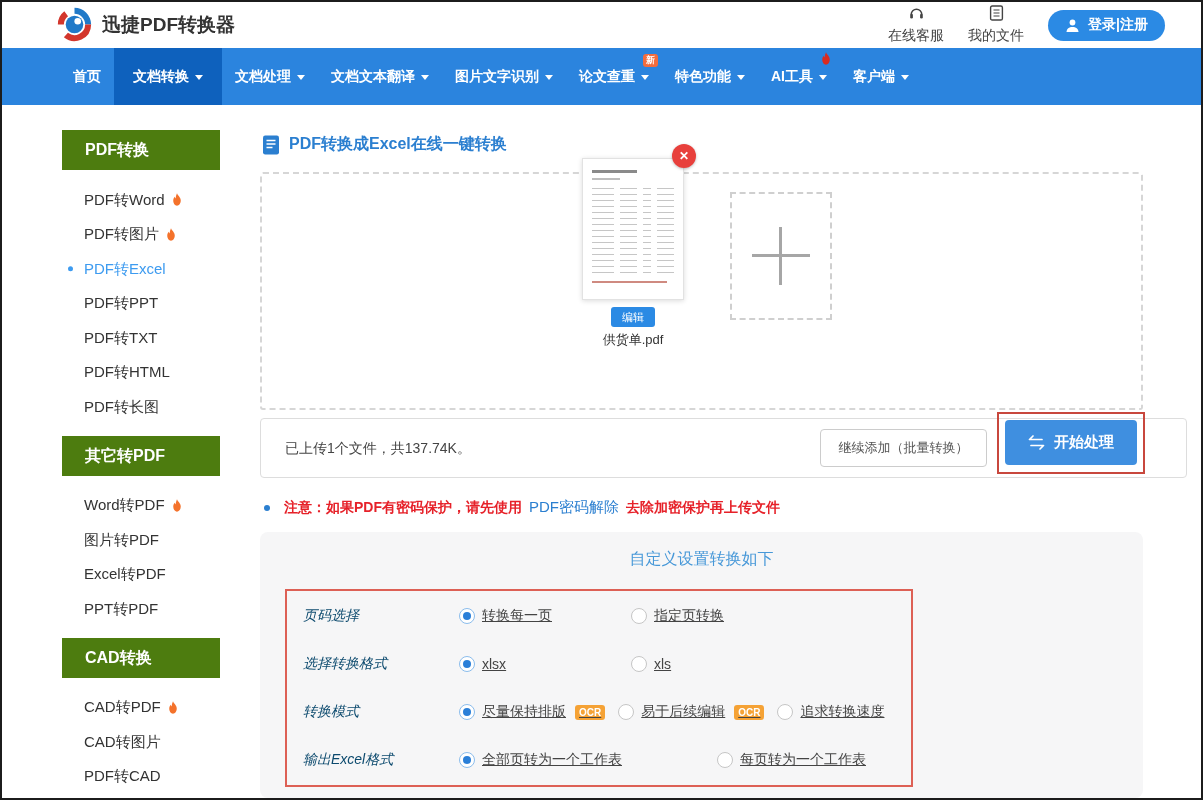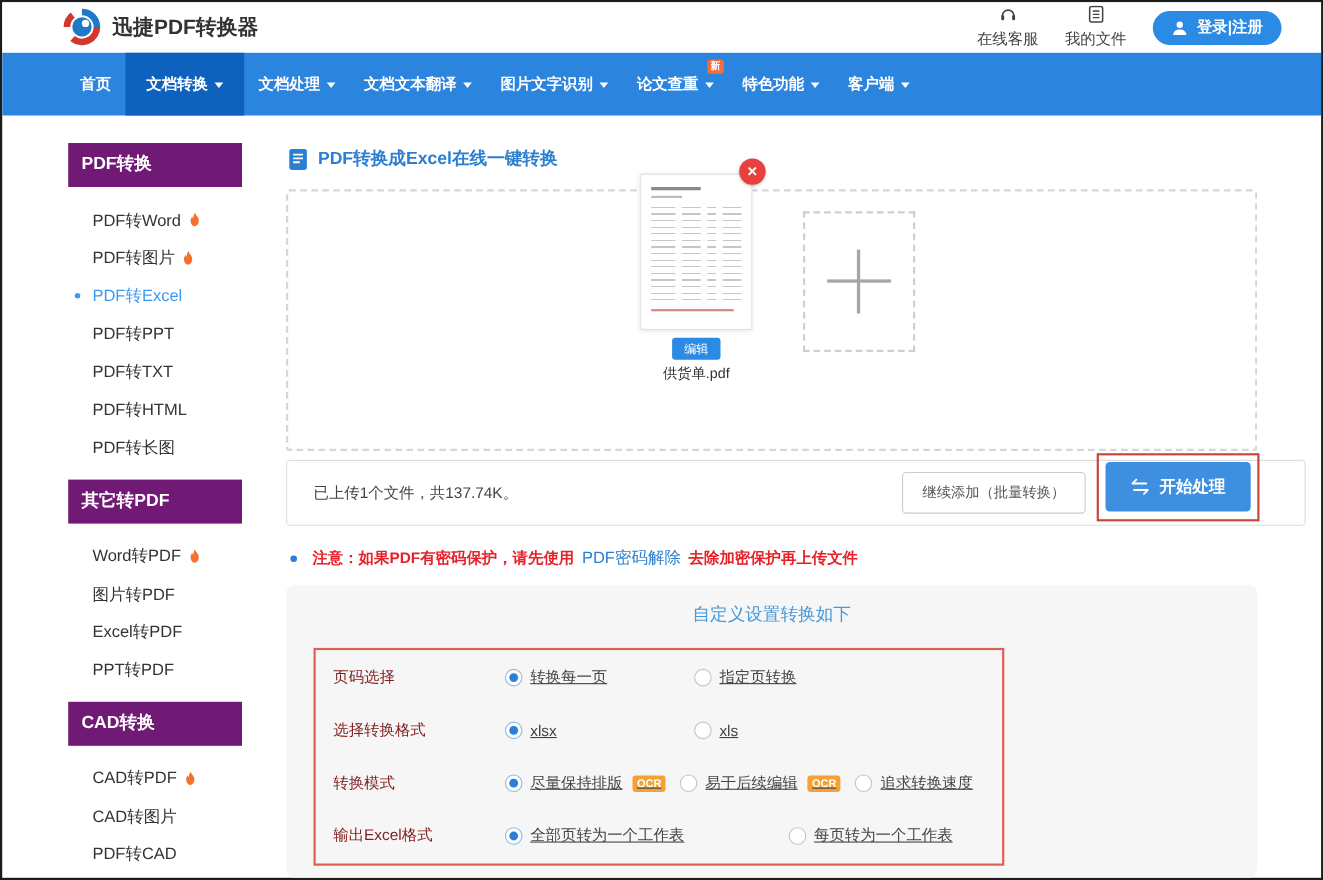--- a/index.html
+++ b/index.html
@@ -23,22 +23,22 @@
     font-weight:bold;padding:0 13px;cursor:pointer;white-space:nowrap;}
   .nav-item.active{background:#0e61bd;padding:0 19px;}
   .caret{width:0;height:0;border-left:4.5px solid transparent;border-right:4.5px solid transparent;
     border-top:5.5px solid #fff;margin-top:2px;}
   .nav-badge{position:absolute;top:6px;right:4px;background:#f26c3e;color:#fff;font-size:9px;
     padding:2px 3px;border-radius:3px;line-height:1;font-weight:bold;}
   .nav-flame{position:absolute;top:4px;right:8px;line-height:0;}
 
   
   .sidebar{position:absolute;left:60px;top:128px;width:158px;}
-  .sb-header{height:40px;background:#701a75;color:#fff;font-size:16px;font-weight:bold;line-height:40px;
-    padding-left:12px;margin-bottom:13px;cursor:pointer;}
+  .sb-header{height:40px;background:#4d7c0f;color:#fff;font-size:16px;font-weight:bold;line-height:40px;
+    padding-left:23px;margin-bottom:13px;cursor:pointer;}
   .sb-items{margin-bottom:11px;}
   .sb-item{position:relative;height:34.5px;padding-left:22px;font-size:15px;color:#333;cursor:pointer;
     display:flex;align-items:center;gap:6px;}
   .sb-item.selected{color:#3d9bf0;}
   .sb-bullet{position:absolute;left:6px;top:50%;transform:translateY(-54%);width:5px;height:5px;
     border-radius:50%;background:#3d9bf0;}
 
   
   .main{position:absolute;left:258px;top:126px;width:887px;height:674px;}
   .page-title{position:absolute;left:2px;top:6px;display:flex;align-items:center;gap:9px;
@@ -83,21 +83,21 @@
   .notice{position:absolute;left:4px;top:370px;font-size:14px;font-weight:bold;color:#e62129;
     display:flex;align-items:center;white-space:nowrap;}
   .notice-bullet{width:6px;height:6px;border-radius:50%;background:#2b7fd0;margin-right:14px;}
   .notice-link{color:#2b7fd0;font-weight:normal;font-size:15px;margin:0 7px;cursor:pointer;}
 
   .settings{position:absolute;left:0;top:404px;width:883px;height:266px;background:#f6f6f7;border-radius:8px;}
   .settings-title{text-align:center;padding-top:17px;font-size:16px;color:#4798d8;}
   .red-box{position:absolute;left:25px;top:57px;width:628px;height:198px;border:2px solid #dd6055;
     padding:1px 0 0 16px;}
   .srow{height:48px;display:flex;align-items:center;}
-  .srow-label{width:156px;font-size:14px;color:#7f1d1d;}
+  .srow-label{width:156px;font-size:14px;color:#0c4a6e;font-style:italic;}
   .opts{display:flex;align-items:center;flex:1;}
   .opt{display:flex;align-items:center;gap:7px;font-size:14px;color:#444;cursor:pointer;white-space:nowrap;text-decoration:underline;}
   .r0 .opt,.r1 .opt{width:172px;}
   .r2 .opt{margin-right:13px;}
   .r3 .opt:nth-child(1){width:258px;}
   .radio{width:16px;height:16px;border-radius:50%;border:1px solid #c6c6c6;background:#fff;flex:none;position:relative;}
   .radio.sel{border:1px solid #8bbdec;}
   .radio.sel::after{content:"";position:absolute;left:3px;top:3px;width:8px;height:8px;border-radius:50%;background:#2a7fd8;}
   .ocr{background:#f5a235;color:#fff;font-size:10px;font-weight:bold;padding:2px 4px;border-radius:3px;margin-left:2px;}
 </style>
@@ -174,20 +174,27 @@
       <div class="nav-item">
         <span>论文查重</span>
         <span class="caret"></span>
         <span class="nav-badge">新</span>
       </div>
       <div class="nav-item">
         <span>特色功能</span>
         <span class="caret"></span>
       </div>
       <div class="nav-item">
+        <span>AI工具</span>
+        <span class="caret"></span>
+        <span class="nav-flame"><svg width="12" height="14" viewBox="0 0 16 18">
+            <path d="M8 0c1.2 3.4 5 5.2 5 9.6 0 3.7-2.2 6.9-5 6.9s-5-3.2-5-6.9c0-2.4 1.2-3.6 1.9-4.9.5 1.6 1.6 2.2 1.6 2.2C5.9 4.6 7.3 2.4 8 0z" fill="#d92b20"></path>
+          </svg></span>
+      </div>
+      <div class="nav-item">
         <span>客户端</span>
         <span class="caret"></span>
       </div>
     </div>
 
   <div class="sidebar">
       <div class="sb-header">PDF转换</div>
       <div class="sb-items">
         <div class="sb-item">
           <span>PDF转Word</span>

